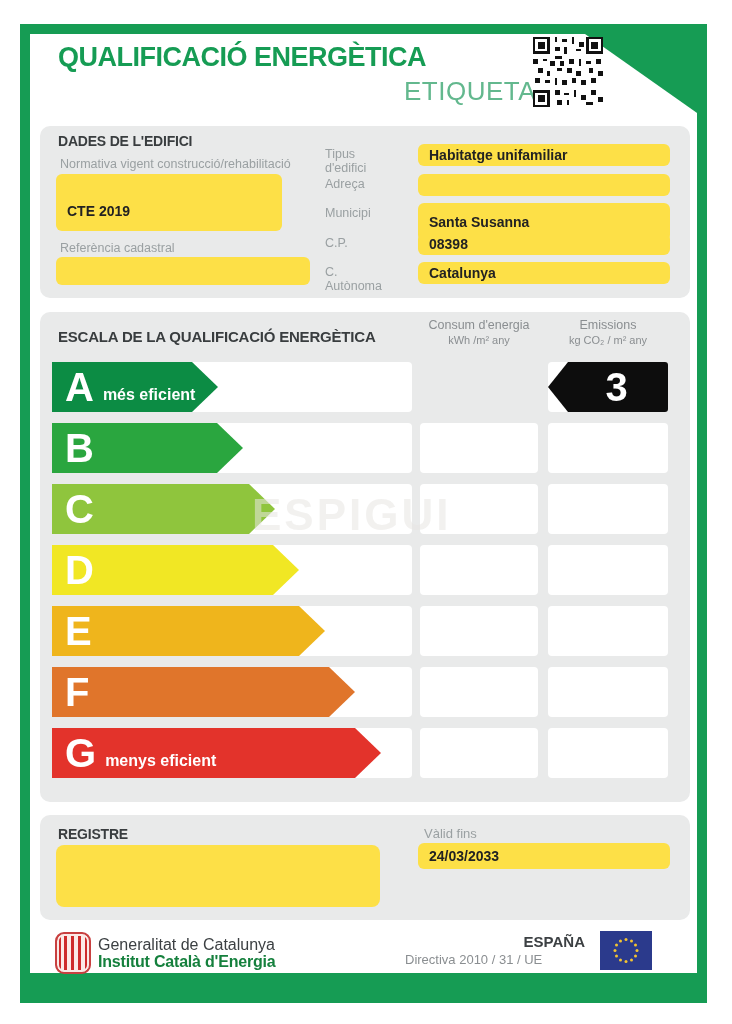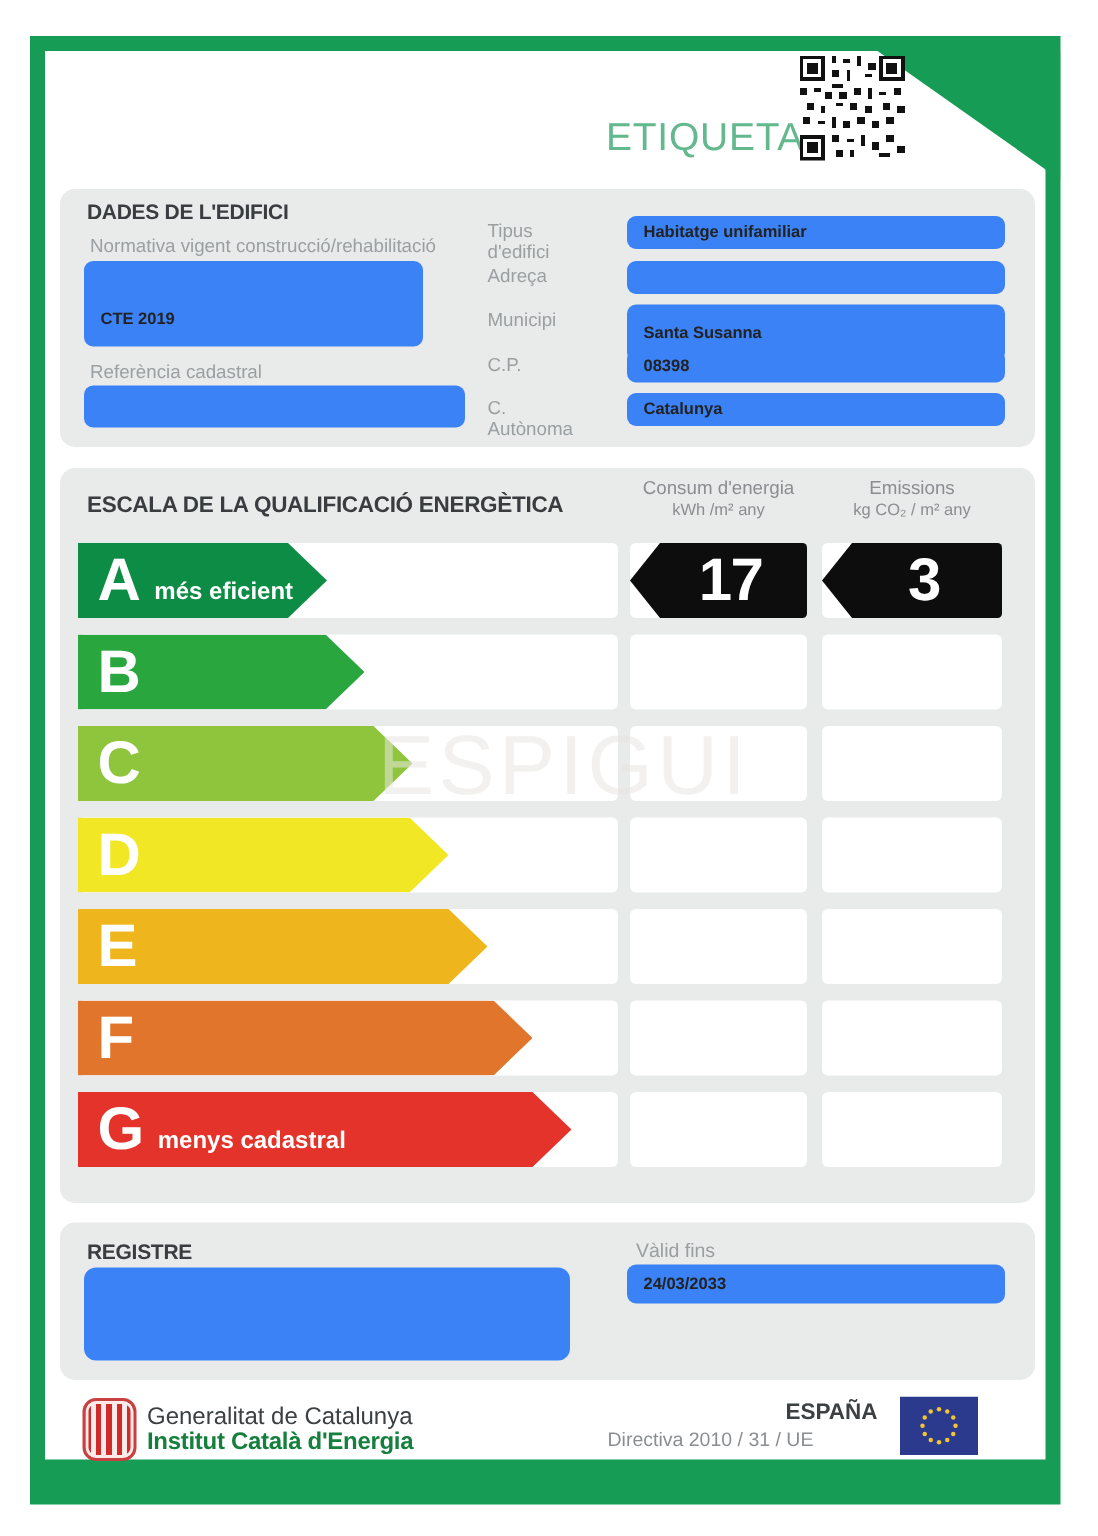--- a/index.html
+++ b/index.html
@@ -17,58 +17,59 @@
               clip-path:polygon(0 0,100% 0,100% 100%);}
   
   .title{left:58px;top:42px;font-size:27px;font-weight:bold;color:var(--green);
          letter-spacing:-0.5px;line-height:31px;white-space:nowrap;}
   .etiqueta{left:404px;top:76px;font-size:26px;color:var(--green-light);letter-spacing:0.5px;}
   .qr{left:532px;top:37px;width:72px;height:70px;}
   
   .section{background:var(--section-bg);border-radius:10px;}
   .sec-title{font-size:14px;font-weight:bold;color:var(--dark);letter-spacing:-0.2px;}
   .lbl{font-size:12.5px;color:var(--label-gray);}
-  .field{background:#3b82f6;border-radius:6px;display:flex;align-items:center;
-         padding-left:11px;font-size:11px;font-weight:bold;color:#222;}
+  .field{background:#fde047;border-radius:6px;display:flex;align-items:center;
+         padding-left:11px;font-size:14px;font-weight:bold;color:#222;}
   
   .rows{left:52px;top:362px;width:616px;}
   .row{position:relative;height:50px;margin-bottom:11px;}
   .cell{position:absolute;top:0;height:50px;background:#ffffff;border-radius:4px;}
   .cell-bar{left:0;width:360px;}
   .cell-consum{left:368px;width:118px;}
   .cell-emissions{left:496px;width:120px;}
   .bar{position:absolute;left:0;top:0;height:50px;z-index:2;display:flex;align-items:center;
        clip-path:polygon(0 0,calc(100% - 26px) 0,100% 50%,calc(100% - 26px) 100%,0 100%);}
   .bar .letter{font-size:40px;font-weight:bold;color:#fff;margin-left:13px;line-height:50px;}
   .bar .bar-label{font-size:16px;font-weight:bold;color:#fff;margin-left:9px;margin-top:16px;white-space:nowrap;}
   .badge{position:absolute;inset:0;background:var(--badge-black);border-radius:3px;
          clip-path:polygon(0 50%,20px 0,100% 0,100% 100%,20px 100%);
          display:flex;align-items:center;justify-content:center;}
   .badge-num{color:#fff;font-size:40px;font-weight:bold;padding-left:16px;letter-spacing:-1px;}
   .col-head{font-size:12.5px;color:#8A8E91;text-align:center;line-height:15px;}
   .col-head .sub{font-size:11px;}
-  .watermark{left:252px;top:477px;font-size:56px;letter-spacing:3px;color:#E8E6E3;opacity:.55;
-             font-weight:normal;z-index:5;pointer-events:none;}
+  .watermark{left:252px;top:490px;font-size:44px;letter-spacing:3px;color:#E8E6E3;opacity:.55;
+             font-weight:bold;z-index:5;pointer-events:none;}
   
   .org1{font-size:16px;color:#3C4043;}
   .org2{font-size:16px;font-weight:bold;color:#15803d;letter-spacing:-0.2px;}
   .espana{font-size:15px;font-weight:bold;color:#3C4043;text-align:right;}
   .directiva{font-size:13px;color:#8A8E91;text-align:left;}
   .genlogo{left:55px;top:932px;width:36px;height:42px;border:2px solid #C84040;border-radius:9px;
            background:repeating-linear-gradient(90deg,#CE2B2B 0 3.5px,#FBEAE7 3.5px 7px);
            box-shadow:inset 0 0 0 2px #FBEAE7;}
   .euflag{left:600px;top:931px;width:52px;height:39px;}
 </style>
 </head>
 <body>
 
 <div class="abs frame"></div>
 <div class="abs corner-tri"></div>
 
 <div class="abs title">
+  <div>QUALIFICACIÓ ENERGÈTICA</div>
 </div>
 <div class="abs etiqueta">ETIQUETA</div>
 <svg class="abs qr" viewBox="0 0 29 29" shape-rendering="crispEdges">
   <rect width="29" height="29" fill="#fff"></rect>
   <g fill="#111">
     <rect x="0" y="0" width="7" height="7"></rect>
       <rect x="22" y="0" width="7" height="7"></rect>
       <rect x="0" y="22" width="7" height="7"></rect>
   </g>
   <g fill="#fff">
@@ -152,25 +153,20 @@
   <div class="sub">kWh /m²  any</div>
 </div>
 <div class="abs col-head" style="left:548px;top:318px;width:120px;">
   <div>Emissions</div>
   <div class="sub">kg CO₂  / m²  any</div>
 </div>
 
 <div class="abs rows" id="scale-rows">
   <div class="row">
     <div class="cell cell-bar"></div>
-    <div class="cell cell-consum">
-        <div class="badge">
-          <span class="badge-num">17</span>
-        </div>
-      </div>
     <div class="cell cell-emissions">
         <div class="badge">
           <span class="badge-num">3</span>
         </div>
       </div>
     <div class="bar" style="background: rgb(12, 140, 68); width: 166px;">
       <span class="letter">A</span>
       <span class="bar-label">més eficient</span>
     </div>
   </div>
@@ -224,21 +220,21 @@
       <span class="bar-label"></span>
     </div>
   </div>
 
   <div class="row">
     <div class="cell cell-bar"></div>
     <div class="cell cell-consum"></div>
     <div class="cell cell-emissions"></div>
     <div class="bar" style="background: rgb(227, 51, 43); width: 329px;">
       <span class="letter">G</span>
-      <span class="bar-label">menys cadastral</span>
+      <span class="bar-label">menys eficient</span>
     </div>
   </div>
 </div>
 <div class="abs watermark">ESPIGUI</div>
 
 <div class="abs section" style="left:40px;top:815px;width:650px;height:105px;"></div>
 <div class="abs sec-title" style="left:58px;top:826px;">REGISTRE</div>
 <div class="abs field" style="left:56px;top:845px;width:324px;height:62px;border-radius:8px;">
   <span></span>
 </div>

